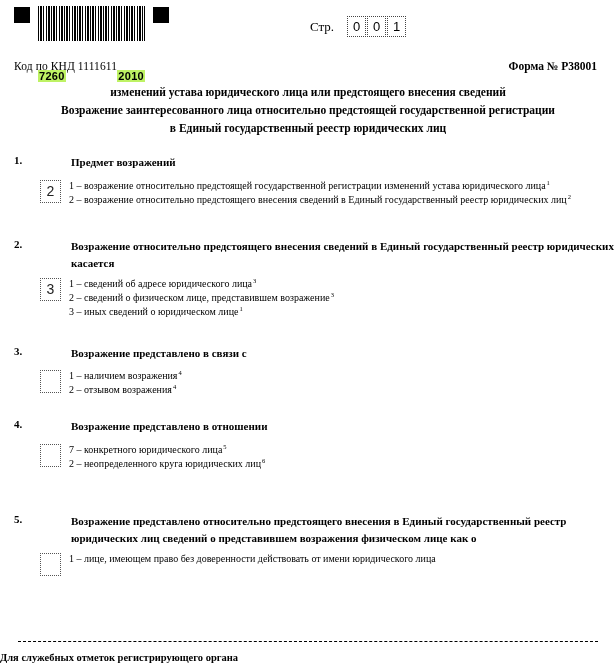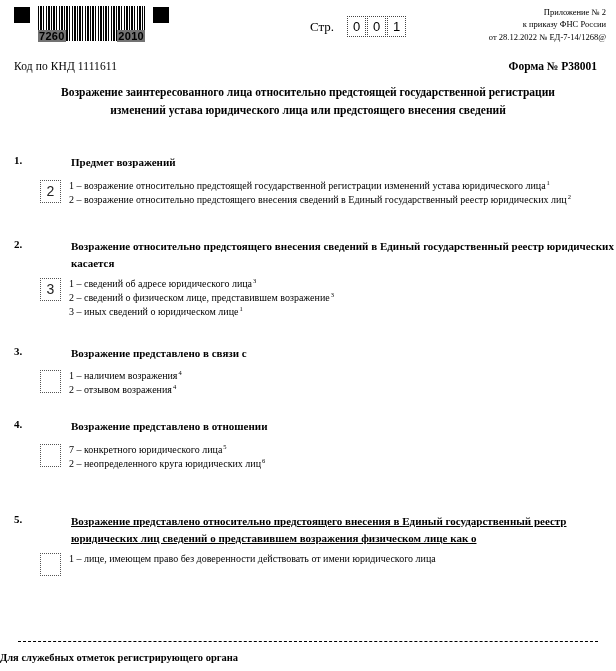--- a/index.html
+++ b/index.html
@@ -59,22 +59,23 @@
     top: 24px;
     width: 107px;
     display: flex;
     justify-content: space-between;
     font-family: "Liberation Sans", "DejaVu Sans", sans-serif;
     font-size: 11px;
     font-weight: bold;
     letter-spacing: 0.3px;
   }
   .bc-digits span {
-    background: #737373;
+    background: #bef264;
     padding: 0 1px;
+    margin-top: 40px;
   }
   .knd {
     position: absolute;
     left: 14px;
     top: 60px;
     font-size: 11.5px;
     font-weight: normal;
     letter-spacing: 0.1px;
     white-space: nowrap;
   }
@@ -234,30 +235,26 @@
 
   <div class="str-block">
     <span class="str-label">Стр.</span>
     <span class="cells">
       <span class="cell">0</span>
       <span class="cell">0</span>
       <span class="cell">1</span>
     </span>
   </div>
 
-  <div class="hdr-right">
-    <div>Приложение № 2</div>
-    <div>к приказу ФНС России</div>
-    <div>от 28.12.2022 № ЕД-7-14/1268@</div>
-  </div>
   <div class="forma">Форма № Р38001</div>
 
   <div class="title">
+    <div>изменений устава юридического лица или предстоящего внесения сведений</div>
     <div>Возражение заинтересованного лица относительно предстоящей государственной регистрации</div>
-    <div>изменений устава юридического лица или предстоящего внесения сведений</div>
+    <div>в Единый государственный реестр юридических лиц</div>
   </div>
 
   <div class="section" style="top:154px;">
     <div class="sec-num">1.</div>
     <div class="sec-title">Предмет возражений</div>
     <div class="sec-body" style="top:25px;">
       <div class="optbox">2</div>
       <div class="opts">
         <div class="opt"><span>1 – возражение относительно предстоящей государственной регистрации изменений устава юридического лица</span><sup>1</sup></div>
         <div class="opt"><span>2 – возражение относительно предстоящего внесения сведений в Единый государственный реестр юридических лиц</span><sup>2</sup></div>
@@ -297,21 +294,21 @@
       <div class="optbox"></div>
       <div class="opts">
         <div class="opt"><span>7 – конкретного юридического лица</span><sup>5</sup></div>
         <div class="opt"><span>2 – неопределенного круга юридических лиц</span><sup>6</sup></div>
       </div>
     </div>
   </div>
 
   <div class="section" style="top:513px;">
     <div class="sec-num">5.</div>
-    <div class="sec-title" style="width:545px;text-decoration:underline;">Возражение представлено относительно предстоящего внесения в Единый государственный реестр юридических лиц сведений о представившем возражения физическом лице как о</div>
+    <div class="sec-title" style="width:545px;">Возражение представлено относительно предстоящего внесения в Единый государственный реестр юридических лиц сведений о представившем возражения физическом лице как о</div>
     <div class="sec-body" style="top:39px;">
       <div class="optbox"></div>
       <div class="opts">
         <div class="opt"><span>1 – лице, имеющем право без доверенности действовать от имени юридического лица</span><sup></sup></div>
       </div>
     </div>
   </div>
 
   <div class="divider"></div>
   <div class="footer-note">Для служебных отметок регистрирующего органа</div>

